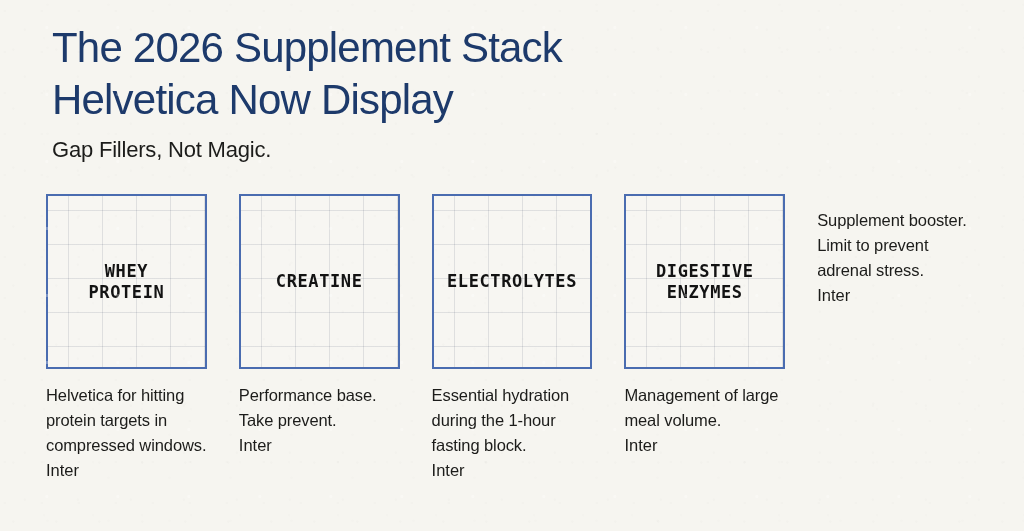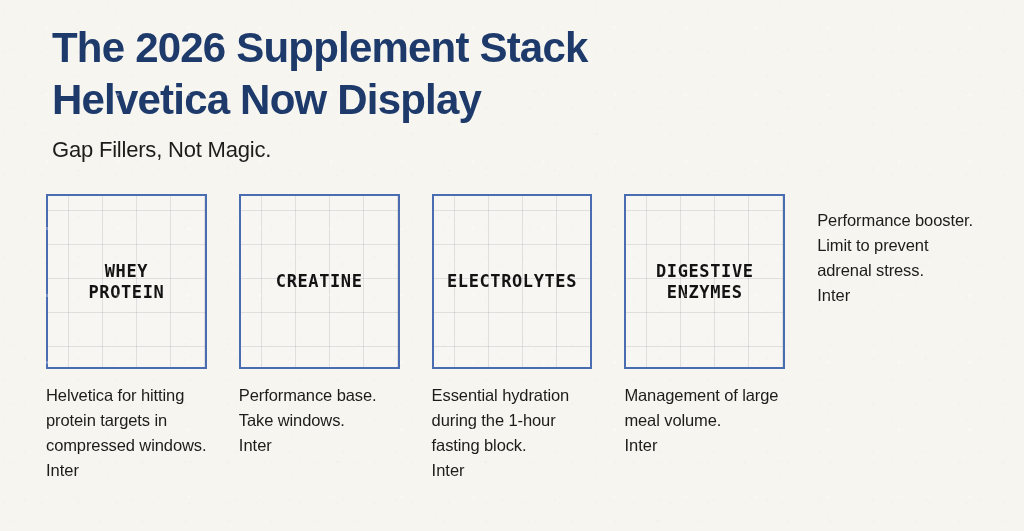--- a/index.html
+++ b/index.html
@@ -38,21 +38,21 @@
   }
 
   .headline {
     position: absolute;
     left: 52px;
     top: 22px;
     width: 760px;
     color: #1d3a6b;
     font-size: 42px;
     line-height: 52px;
-    font-weight: 700;
+    font-weight: 400;
     letter-spacing: -0.8px;
   }
   .headline .hl-line {
     display: block;
     white-space: nowrap;
   }
 
   .subtitle {
     position: absolute;
     left: 52px;
@@ -154,21 +154,21 @@
       </div>
       <div class="caption">Helvetica for hitting protein targets in compressed windows.</div>
       <span class="caption-font">Inter</span>
     </div>
 
     <div class="card-col">
       <div class="card">
         <div class="grid"></div>
         <div class="card-label">CREATINE</div>
       </div>
-      <div class="caption">Performance base. Take windows.</div>
+      <div class="caption">Performance base. Take prevent.</div>
       <span class="caption-font">Inter</span>
     </div>
 
     <div class="card-col">
       <div class="card">
         <div class="grid"></div>
         <div class="card-label">ELECTROLYTES</div>
       </div>
       <div class="caption">Essential hydration during the 1-hour fasting block.</div>
       <span class="caption-font">Inter</span>
@@ -178,20 +178,20 @@
       <div class="card">
         <div class="grid"></div>
         <div class="card-label">DIGESTIVE
 ENZYMES</div>
       </div>
       <div class="caption">Management of large meal volume.</div>
       <span class="caption-font">Inter</span>
     </div>
 
     <div class="card-col">
-      <div class="caption">Performance booster. Limit to prevent adrenal stress.</div>
+      <div class="caption">Supplement booster. Limit to prevent adrenal stress.</div>
       <span class="caption-font">Inter</span>
     </div>
 
   </div>
 </div>
 
 <div class="paper-grain"></div>
 
 </body></html>

